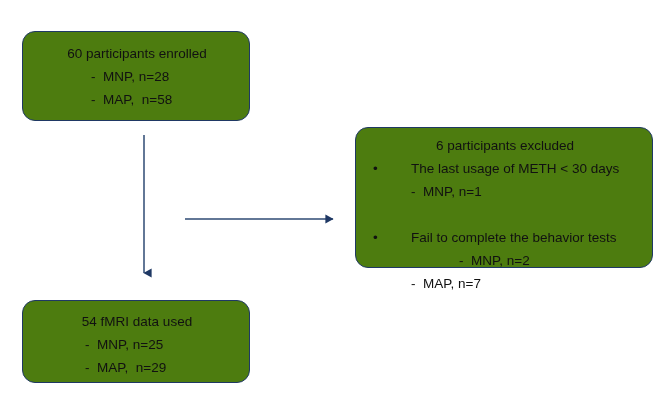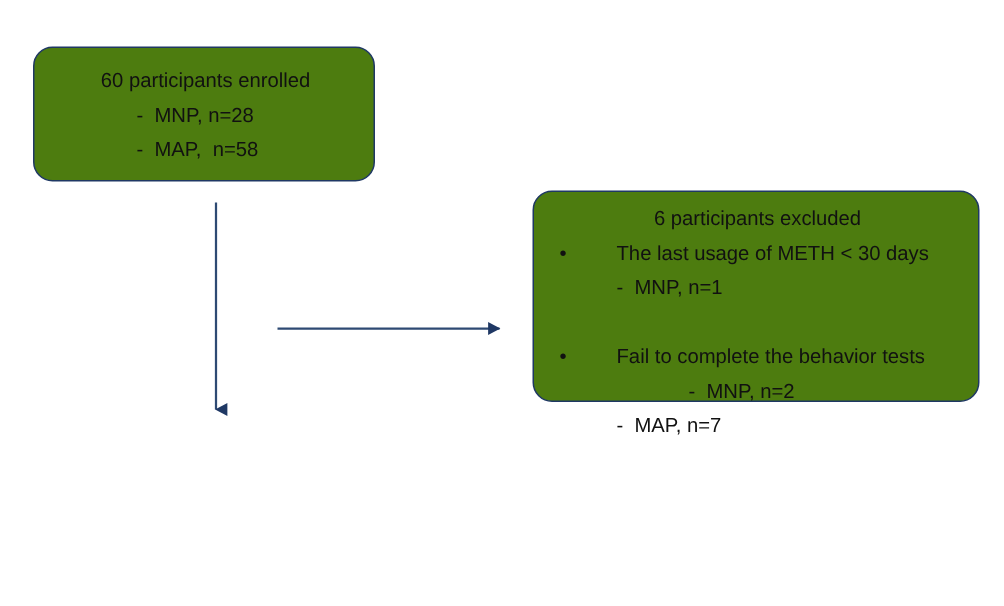--- a/index.html
+++ b/index.html
@@ -106,14 +106,19 @@
     <div class="bullet-dot" style="left:17px; top:29px;">•</div>
     <div class="txt" style="left:55px; top:29px;">The last usage of METH &lt; 30 days</div>
     <div class="txt" style="left:55px; top:52px;">-  MNP, n=1</div>
 
     <div class="bullet-dot" style="left:17px; top:98px;">•</div>
     <div class="txt" style="left:55px; top:98px;">Fail to complete the behavior tests</div>
     <div class="txt" style="left:55px; top:121px;margin-left:48px;">-  MNP, n=2</div>
     <div class="txt" style="left:55px; top:144px;">-  MAP, n=7</div>
   </div>
 
+  <div class="node" id="box-fmri">
+    <div class="txt title-line" style="left:0px; top:9px; width:228px;">54 fMRI data used</div>
+    <div class="txt" style="left:62px; top:32px;">-  MNP, n=25</div>
+    <div class="txt" style="left:62px; top:55px;">-  MAP,  n=29</div>
+  </div>
 
 </div>
 
 </body></html>

